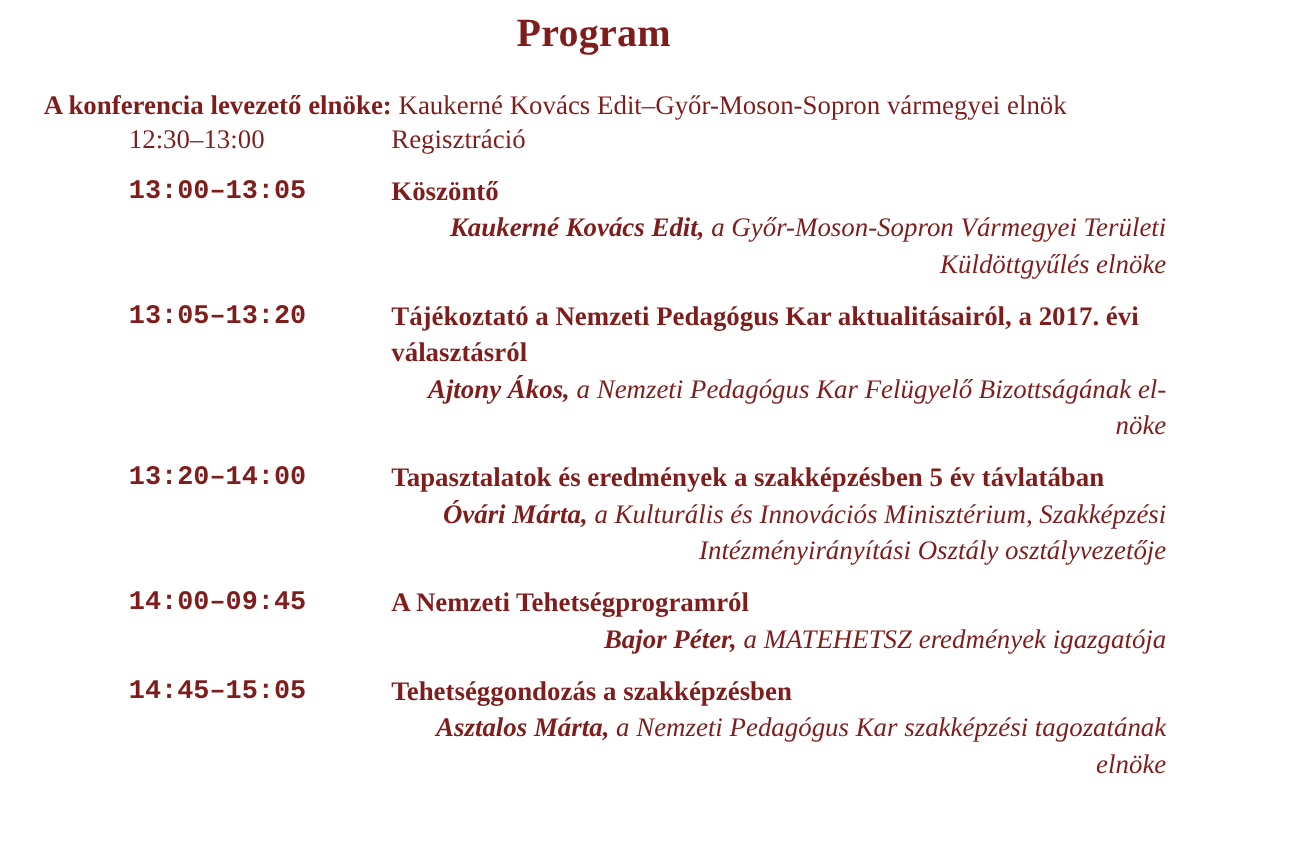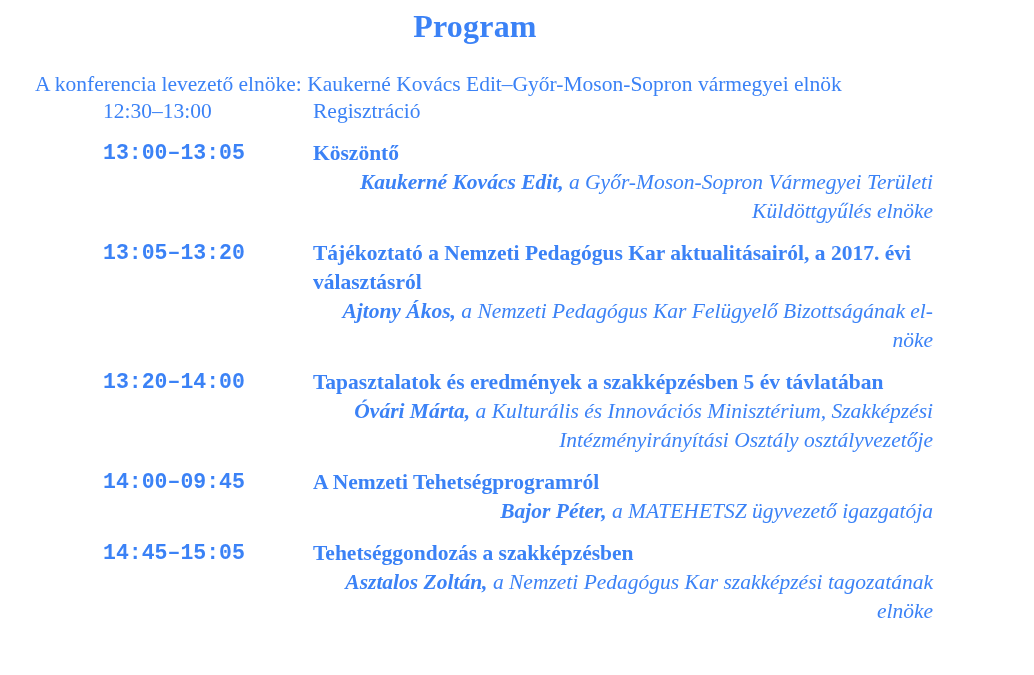--- a/index.html
+++ b/index.html
@@ -5,41 +5,41 @@
   html, body {
     margin: 0;
     padding: 0;
     background: #ffffff;
   }
   .page {
     position: relative;
     width: 1034px;
     height: 675px;
     background: #ffffff;
-    color: #3b82f6;
+    color: #7f1d1d;
     font-family: "Liberation Serif", "DejaVu Serif", serif;
     font-size: 21.5px;
     overflow: hidden;
     box-sizing: border-box;
     padding: 8px 0 0 35px;
   }
   .title {
     width: 880px;              
     text-align: center;
     font-weight: bold;
     font-size: 32px;
     line-height: 36px;
     letter-spacing: 0.2px;
   }
   .chair {
     margin-top: 28px;
     line-height: 25px;
     white-space: nowrap;
   }
-  .chair .label { font-weight: normal; }
+  .chair .label { font-weight: bold; }
   .schedule {
     margin-left: 68px;         
   }
   .entry {
     display: flex;
     align-items: flex-start;
     margin-bottom: 13px;
     line-height: 29px;
   }
   .time {
@@ -108,30 +108,30 @@
         </div>
       </div>
     </div>
 
     <div class="entry">
       <div class="time b">14:00–09:45</div>
       <div class="desc">
         <div class="etitle b">A Nemzeti Tehetségprogramról</div>
         <div class="speaker">
           <span class="sname">Bajor Péter,</span>
-          <span class="srole">a MATEHETSZ ügyvezető igazgatója</span>
+          <span class="srole">a MATEHETSZ eredmények igazgatója</span>
         </div>
       </div>
     </div>
 
     <div class="entry">
       <div class="time b">14:45–15:05</div>
       <div class="desc">
         <div class="etitle b">Tehetséggondozás a szakképzésben</div>
         <div class="speaker">
-          <span class="sname">Asztalos Zoltán,</span>
+          <span class="sname">Asztalos Márta,</span>
           <span class="srole">a Nemzeti Pedagógus Kar szakképzési tagozatának elnöke</span>
         </div>
       </div>
     </div>
 
   </div>
 </div>
 
 </body></html>

